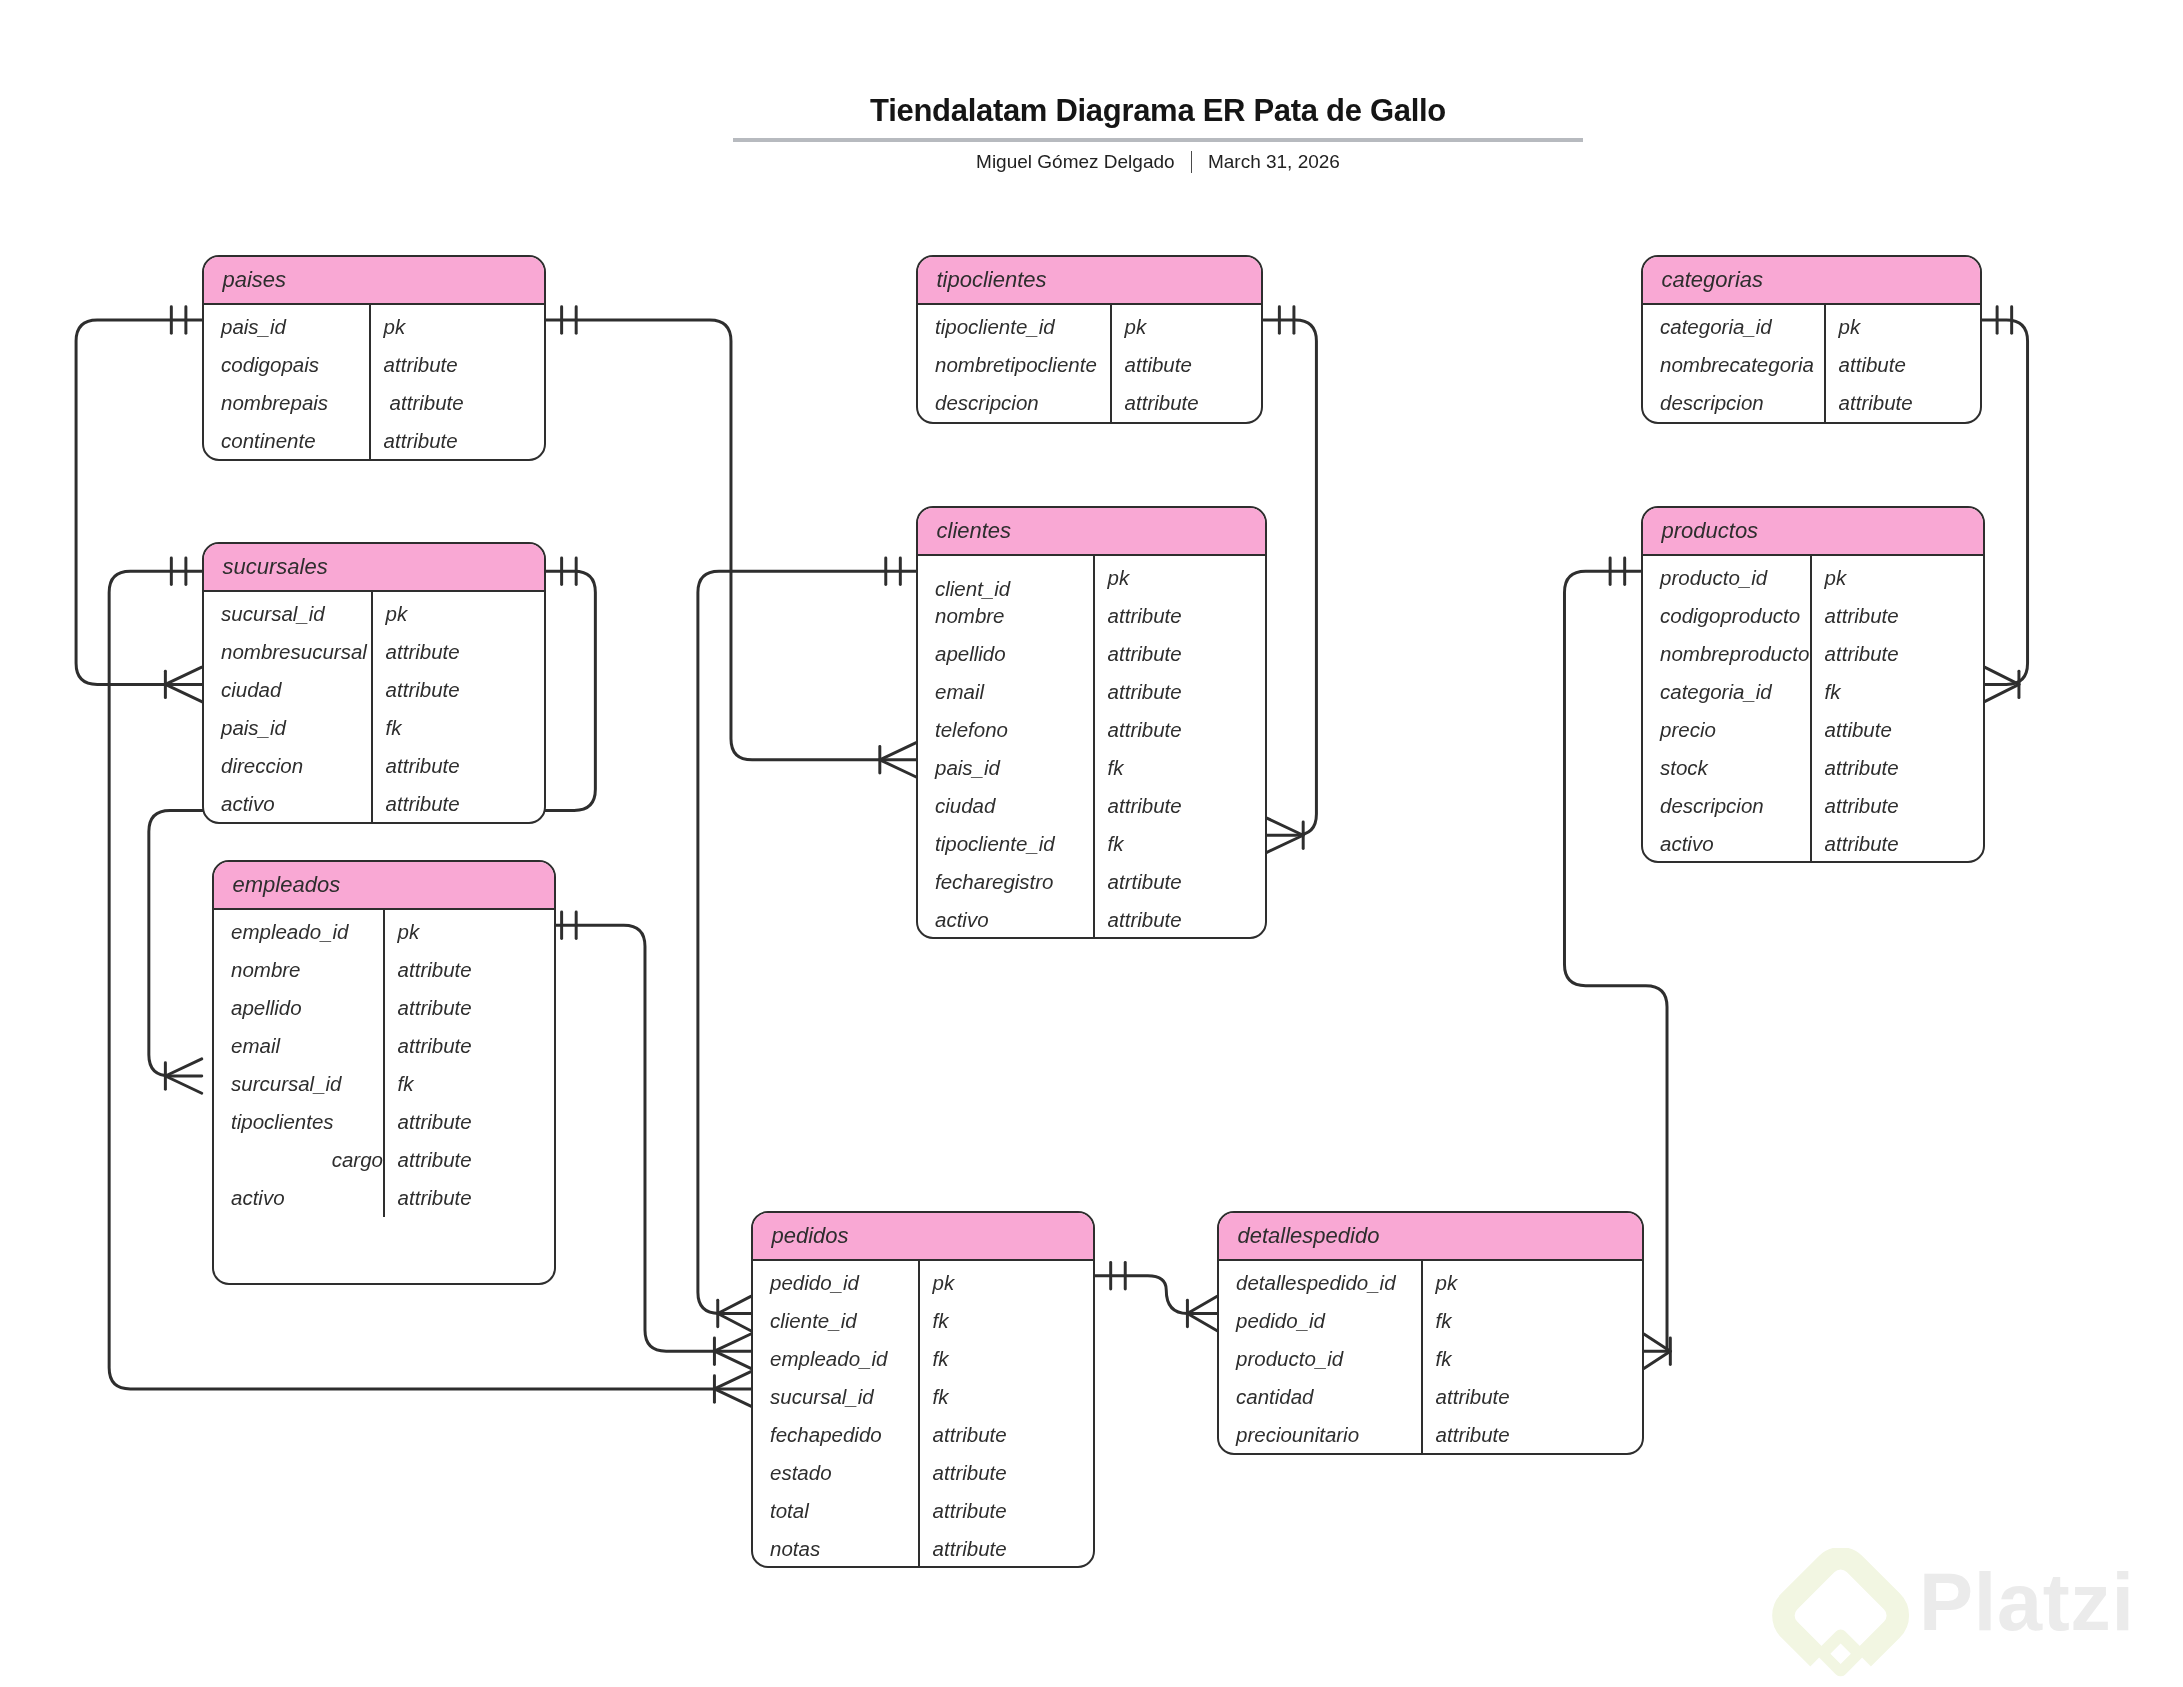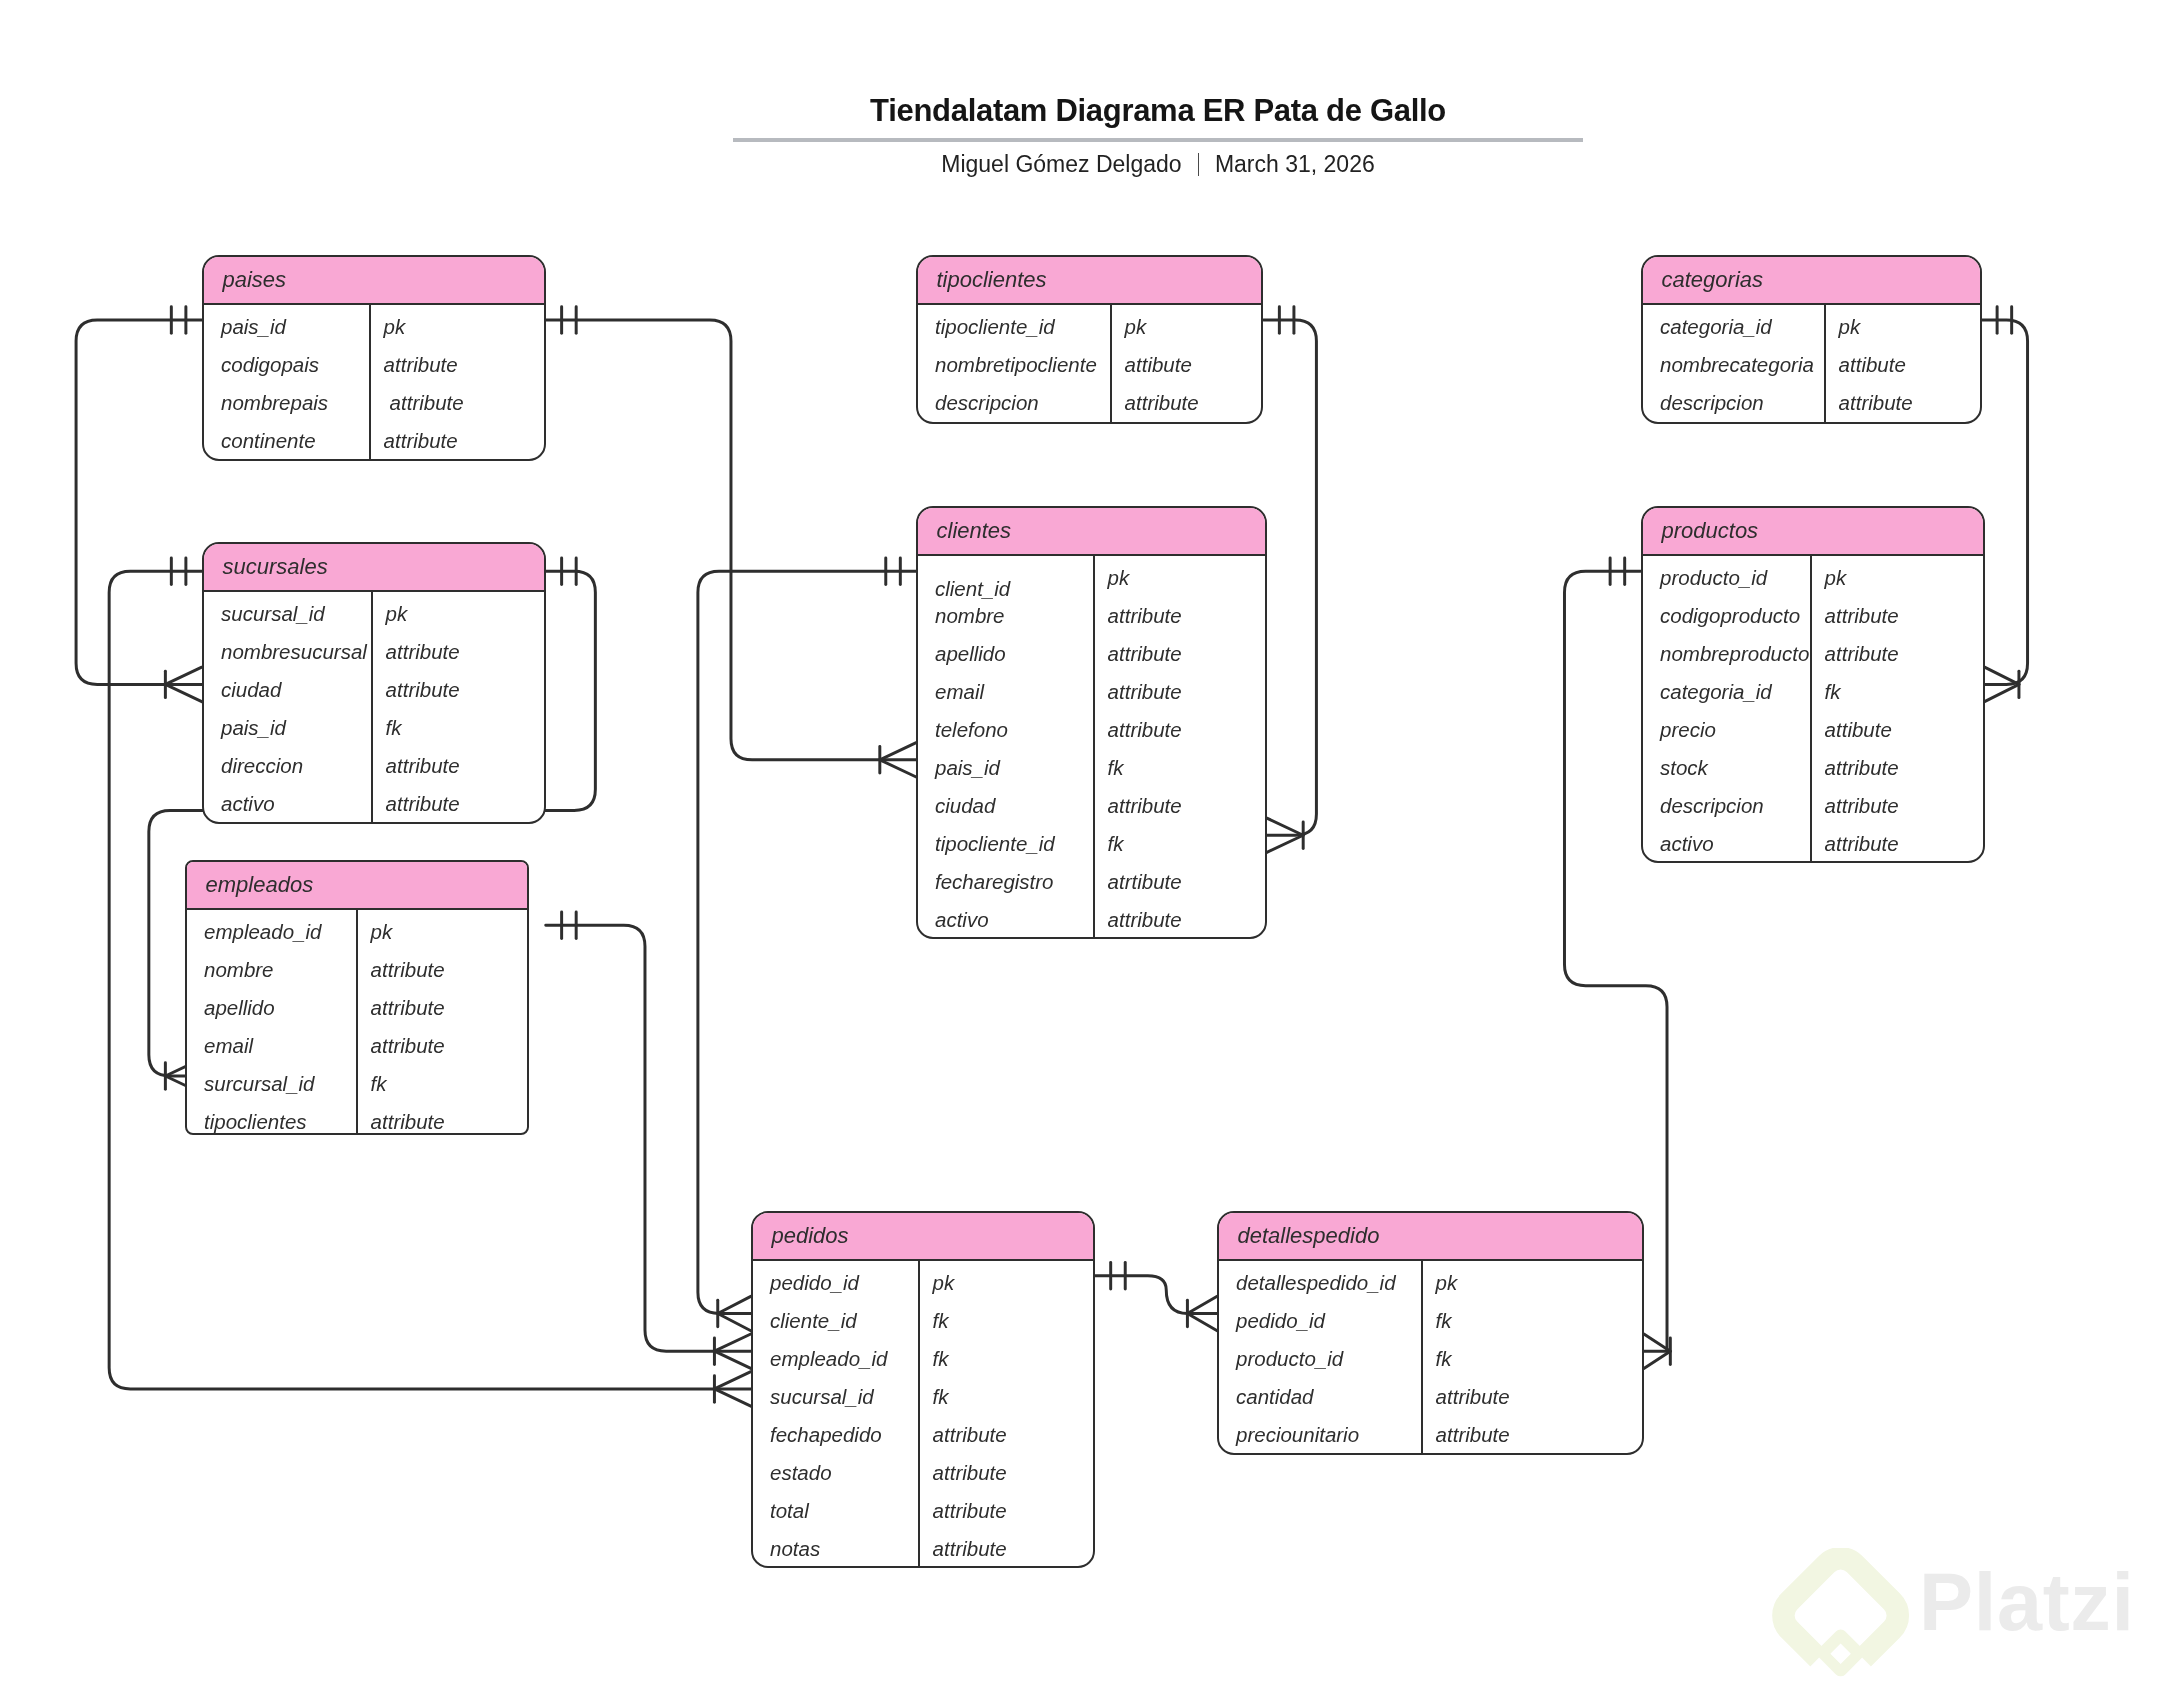--- a/index.html
+++ b/index.html
@@ -1,21 +1,21 @@
 <!DOCTYPE html>
 <html style="font-size:10.6px"><head>
 <meta charset="utf-8">
 <style>
   html,body{margin:0;padding:0;background:#ffffff;width:2183px;height:1687px;position:relative;
             font-family:"Liberation Sans",sans-serif;overflow:hidden;}
   
   .hdr{position:absolute;left:728px;top:93px;width:860px;text-align:center;}
   .hdr h1{margin:0;font-size:31px;font-weight:700;color:#151515;letter-spacing:-0.3px;}
   .rule{height:3.3px;background:#b7babf;margin:9.3px 5.3px 0 5.3px;}
-  .sub{margin-top:9.3px;font-size:23px;color:#222;display:flex;align-items:center;justify-content:center;gap:16px;}
+  .sub{margin-top:9.3px;font-size:19px;color:#222;display:flex;align-items:center;justify-content:center;gap:16px;}
   .vbar{display:inline-block;width:1.3px;height:22.5px;background:#4a4a4a;}
   
   #wires{position:absolute;left:0;top:0;}
   
   .entity{position:absolute;box-sizing:border-box;border:2.6px solid #2e2e2e;border-radius:17px;
           background:#fff;font-style:italic;color:#2e2e2e;overflow:hidden;}
   .ehead{height:46px;background:#f9a8d4;border-bottom:2.6px solid #2e2e2e;display:flex;align-items:center;
          padding-left:18.5px;font-size:22px;}
   .ebody{position:relative;padding-top:2.6px;}
   .ediv{position:absolute;top:0;bottom:0;width:2px;background:#2e2e2e;}
@@ -172,21 +172,21 @@
         <div class="erow">
           <span class="fcell" style="width: 167px;">direccion</span>
           <span class="kcell">attribute</span>
         </div>
         <div class="erow">
           <span class="fcell" style="width: 167px;">activo</span>
           <span class="kcell">attribute</span>
         </div>
       </div>
     </div>
-    <div class="entity" style="left: 185px; top: 860px; width: 344px; height: 275px; border-radius: 8px;">
+    <div class="entity" style="left: 212px; top: 860px; width: 344px; height: 425px;">
       <div class="ehead">
         <span>empleados</span>
       </div>
       <div class="ebody">
         <div class="ediv" style="left: 169px;"></div>
         <div class="erow">
           <span class="fcell" style="width: 169px;">empleado_id</span>
           <span class="kcell">pk</span>
         </div>
         <div class="erow">

